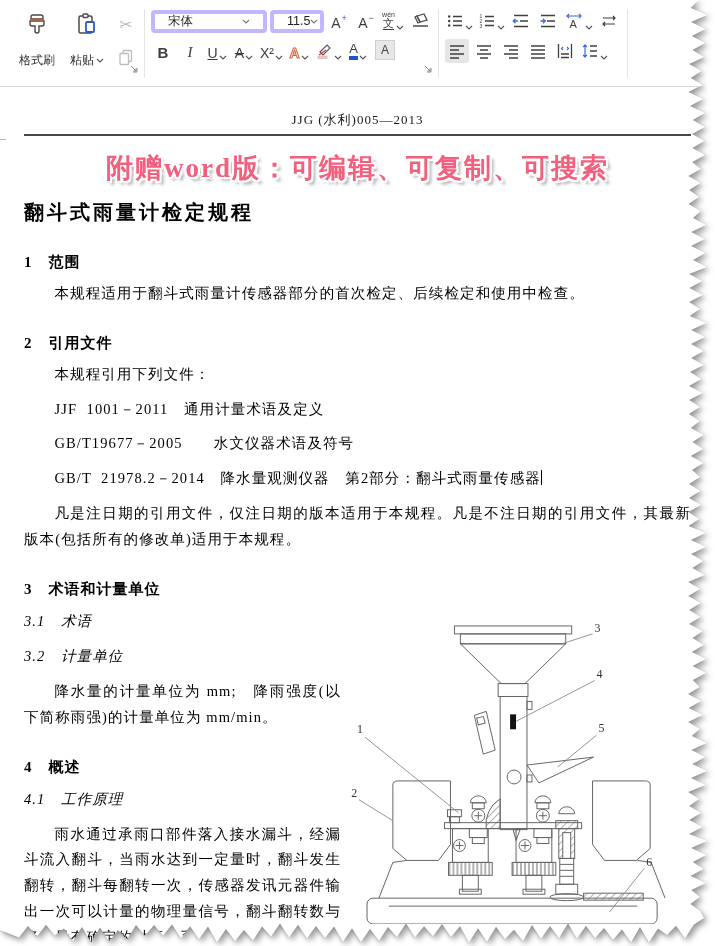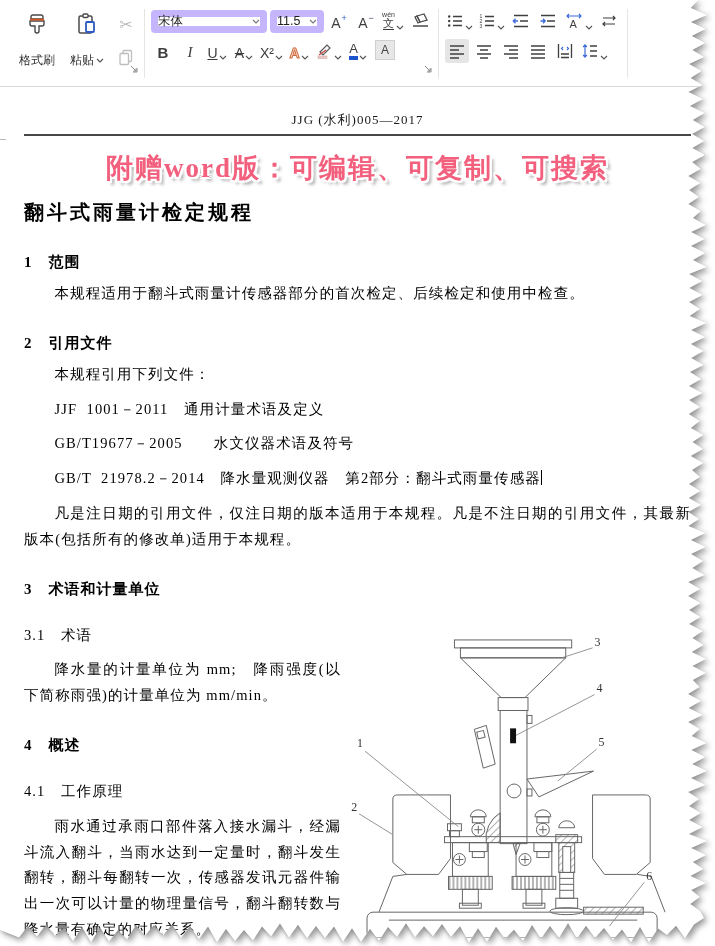--- a/index.html
+++ b/index.html
@@ -11,21 +11,21 @@
   .tb-group{position:relative;display:flex;align-items:flex-start;}
   .vsep{width:1px;align-self:stretch;background:#e5e5e5;margin:0 6px 8px 6px;}
   button{font-family:inherit;cursor:pointer;}
   .bigbtn{width:50px;display:flex;flex-direction:column;align-items:center;gap:15px;background:none;border:0;padding:2px 0 0;}
   .bigbtn .lbl{font-size:12px;color:#2f2f2f;display:flex;align-items:center;gap:2px;white-space:nowrap;}
   .smallcol{display:flex;flex-direction:column;gap:9px;margin:3px 0 0 2px;}
   .ibtn{min-width:24px;height:24px;display:flex;align-items:flex-end;justify-content:center;border:0;background:none;padding:0 1px 3px;color:#3d3d3d;font-size:14px;line-height:1;gap:1px;}
   .ibtn.sel{background:#e5e5e5;border-radius:3px;}
   .frows{display:flex;flex-direction:column;gap:6px;}
   .frow{display:flex;align-items:center;gap:3px;}
-  .combo{height:23px;border:7px solid #c4b5fd;border-radius:4px;display:flex;align-items:center;justify-content:space-between;padding:0 0;font-size:12.5px;color:#1f1f1f;background:#fff;box-sizing:border-box;}
+  .combo{height:23px;border:4px solid #c4b5fd;border-radius:4px;display:flex;align-items:center;justify-content:space-between;padding:0 13px;font-size:12.5px;color:#1f1f1f;background:#fff;box-sizing:border-box;}
   .combo.font{width:116px;}
   .combo.size{width:54px;}
   .chev{flex:0 0 auto;}
   .launcher{position:absolute;right:0;bottom:-4px;background:none;border:0;padding:0;}
   .bold-b{font-weight:bold;font-size:15px;}
   .ital-i{font-style:italic;font-family:"Liberation Serif",serif;font-size:15px;}
   .und-u{text-decoration:underline;}
   .strike-a{text-decoration:line-through;}
   .fx-a{color:#fbe8dc;-webkit-text-stroke:1px #cf6a3e;font-weight:bold;}
   .clr-a{border-bottom:4px solid #1d53cf;line-height:1;padding-bottom:1px;font-size:13px;}
@@ -42,21 +42,21 @@
   .doc-header{margin-top:24px;text-align:center;font-size:13px;letter-spacing:1px;color:#1a1a1a;font-family:"Liberation Serif",serif;}
   .header-rule{border-bottom:2px solid #474747;margin-top:5px;}
   .cmark{position:absolute;border-color:#b9b9b9 !important;}
   .cmark.l{left:-4px;top:28px;width:9px;height:26px;border-left:1px solid;border-top:1px solid;}
   .cmark.r{right:-6px;top:22px;width:16px;height:24px;border-left:1px solid;border-bottom:1px solid;}
   .banner{text-align:center;font-size:27px;font-weight:bold;color:#f2607e;letter-spacing:2px;margin-top:14px;
     text-shadow:-2px -2px 0 #fff,2px -2px 0 #fff,-2px 2px 0 #fff,2px 2px 0 #fff,-2px 0 0 #fff,2px 0 0 #fff,0 -2px 0 #fff,0 2px 0 #fff,4px 4px 3px rgba(110,110,110,.55);}
   .doc-title{text-align:left;font-size:20px;font-weight:bold;letter-spacing:3px;margin-top:13px;}
   .h-major{font-weight:bold;font-size:15px;letter-spacing:1px;margin:27px 0 0;white-space:pre-wrap;}
   p.doc{font-size:14.5px;line-height:1.78;letter-spacing:1.1px;margin:9px 0 0;white-space:pre-wrap;}
-  p.sub{margin-top:24px;}
+  p.sub{margin-top:10px;font-style:italic;}
   .ind{text-indent:2.1em;}
   .just{text-align:justify;}
   .caret{display:inline-block;width:1.5px;height:15px;background:#000;vertical-align:-2px;}
   .fig-float{float:right;width:350px;height:306px;margin:-16px -8px 0 8px;}
   .fig-float svg{width:100%;height:100%;}
   .fig-label{font-size:12px;font-family:"Liberation Serif",serif;fill:#333;}
 </style>
 </head>
 <body>
 
@@ -341,21 +341,21 @@
       </div>
     </div>
 
     <div class="vsep"></div>
   </div>
 
   <div class="page">
     <div class="cmark l"></div>
     <div class="cmark r"></div>
 
-    <div class="doc-header">JJG (水利)005—2017</div>
+    <div class="doc-header">JJG (水利)005—2013</div>
     <div class="header-rule"></div>
 
     <div class="banner">附赠word版：可编辑、可复制、可搜索</div>
     <div class="doc-title">翻斗式雨量计检定规程</div>
 
     <div class="h-major">1　范围</div>
     <p class="doc ind">本规程适用于翻斗式雨量计传感器部分的首次检定、后续检定和使用中检查。</p>
 
     <div class="h-major">2　引用文件</div>
     <p class="doc ind">本规程引用下列文件：</p>
@@ -465,20 +465,21 @@
           <text x="8" y="116">1</text>
           <text x="2" y="180">2</text>
           <text x="247" y="14">3</text>
           <text x="249" y="60">4</text>
           <text x="251" y="115">5</text>
           <text x="299" y="250">6</text>
         </g>
       </svg>
     </figure>
 
+    <p class="doc sub">3.2　计量单位</p>
     <p class="doc ind just">降水量的计量单位为 mm;　降雨强度(以下简称雨强)的计量单位为 mm/min。</p>
 
     <div class="h-major">4　概述</div>
     <p class="doc sub">4.1　工作原理</p>
     <p class="doc ind just">雨水通过承雨口部件落入接水漏斗，经漏斗流入翻斗，当雨水达到一定量时，翻斗发生翻转，翻斗每翻转一次，传感器发讯元器件输出一次可以计量的物理量信号，翻斗翻转数与降水量有确定的对应关系。</p>
 
   </div>
 
 </div>
 </div>

